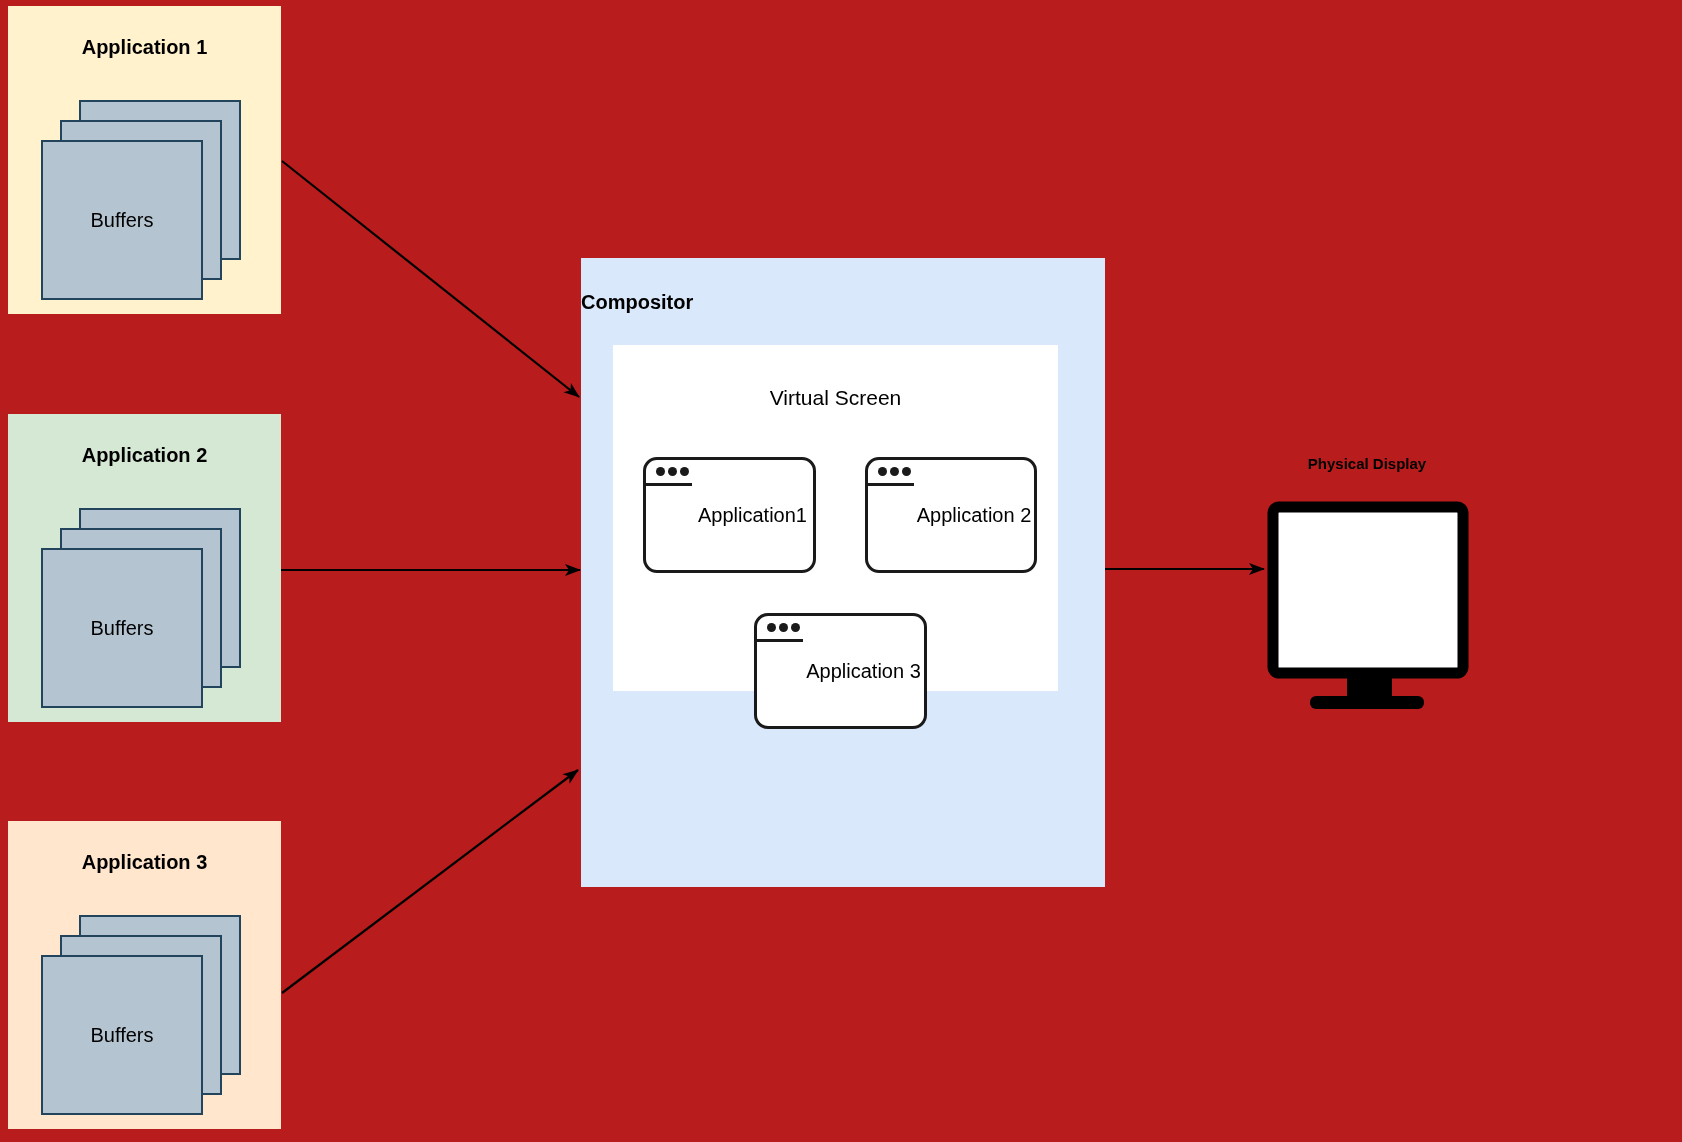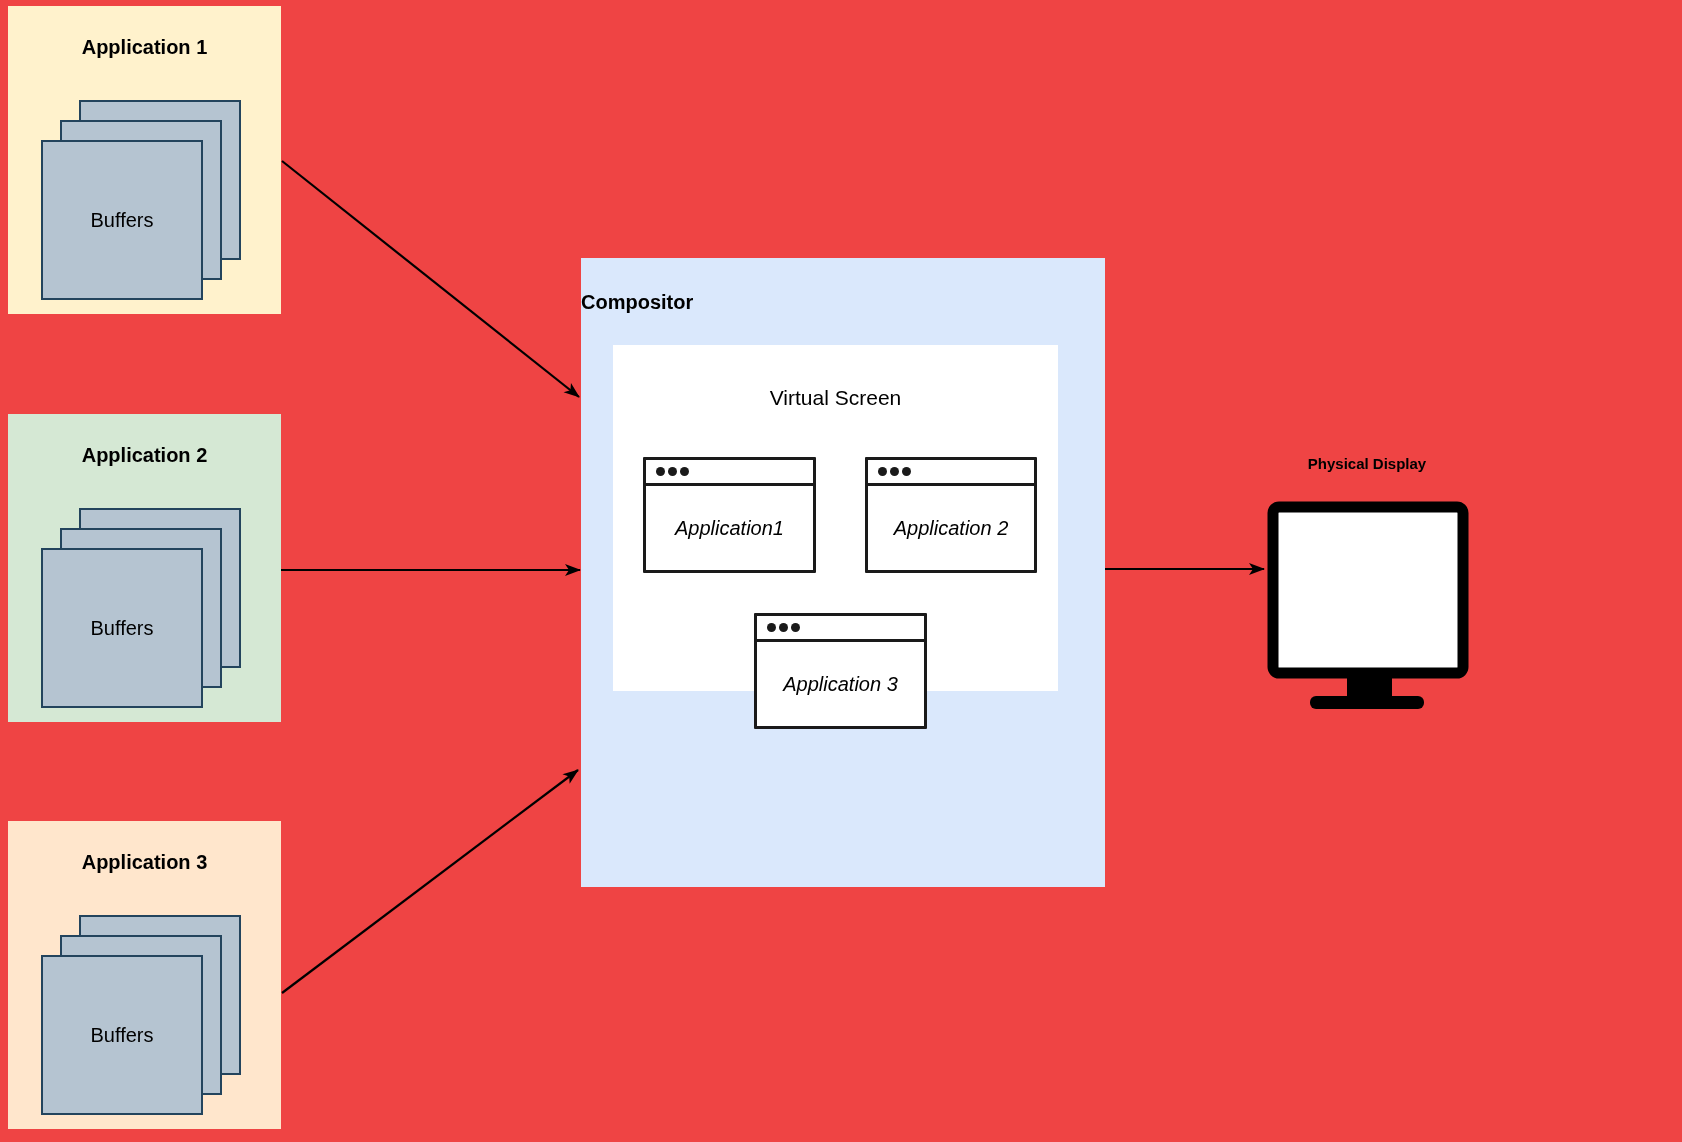--- a/index.html
+++ b/index.html
@@ -1,19 +1,19 @@
 <!DOCTYPE html>
 <html><head>
 <meta charset="utf-8">
 <style>
   html, body { margin: 0; padding: 0; background: #ffffff; }
   #canvas {
     position: relative;
     width: 1682px; height: 1142px;
-    background: #ef4444;
+    background: #b91c1c;
     font-family: "Liberation Sans", sans-serif;
     color: #000000;
     overflow: hidden;
   }
   .abs { position: absolute; }
 
   
   .app-box { width: 273px; height: 308px; }
   .app-title {
     position: absolute; left: 0; right: 0; top: 30px;
@@ -38,23 +38,23 @@
   #virtual-screen-title {
     position: absolute; left: 0; right: 0; top: 41px;
     text-align: center; font-size: 21px;
   }
 
   
   .mini-window {
     position: absolute;
     background: #ffffff;
     border: 3.5px solid #1A1A1A;
-    border-radius: 1px;
+    border-radius: 14px;
     box-sizing: border-box;
-    display: flex; flex-direction: column; font-style: italic;
+    display: flex; flex-direction: row;
   }
   .mini-titlebar {
     height: 23px; flex: 0 0 23px;
     border-bottom: 3px solid #1A1A1A;
     display: flex; align-items: center; padding-left: 10px;
   }
   .dot {
     width: 9px; height: 9px; border-radius: 50%;
     background: #1A1A1A; margin-right: 3px;
   }

